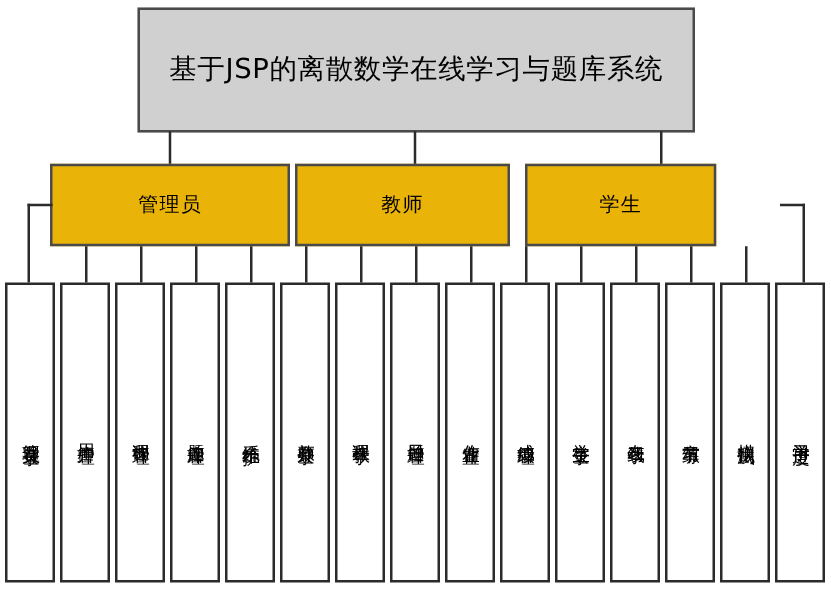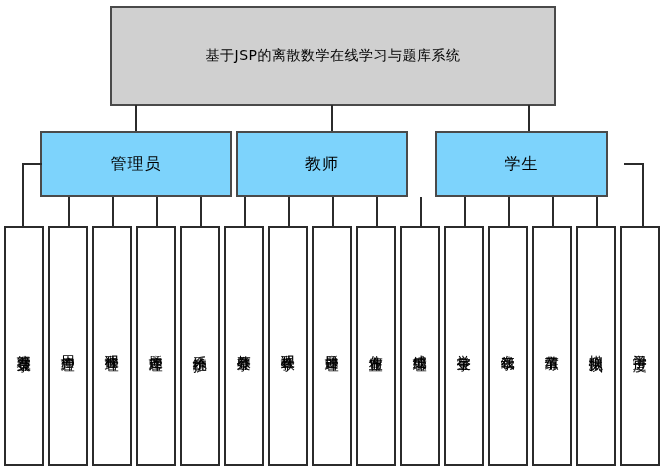--- a/index.html
+++ b/index.html
@@ -30,42 +30,42 @@
   
   #root-box {
     left: 110px;
     top: 6px;
     width: 446px;
     height: 100px;
     background: #d0d0d0;
     border: 2px solid #4a4a4a;
   }
   #root-box .label {
-    font-size: 14px;
+    font-size: 22px;
     color: #000000;
     letter-spacing: 0.5px;
     line-height: 1.1;
     white-space: nowrap;
   }
   
   .role-box {
     top: 131px;
     height: 66px;
-    background: #7dd3fc;
+    background: #eab308;
     border: 2px solid #4a4a4a;
   }
   .role-box .label {
     font-size: 16px;
     color: #000000;
     letter-spacing: 1px;
     white-space: nowrap;
   }
   #role-box-0 { left: 40px;  width: 192px; }
   #role-box-1 { left: 236px; width: 172px; }
-  #role-box-2 { left: 435px; width: 173px; }
+  #role-box-2 { left: 420px; width: 153px; }
 
   
   .leaf-box {
     top: 226px;
     width: 40px;
     height: 240px;
     background: #ffffff;
     border: 2px solid #2b2b2b;
     align-items: center;
     justify-content: center;

